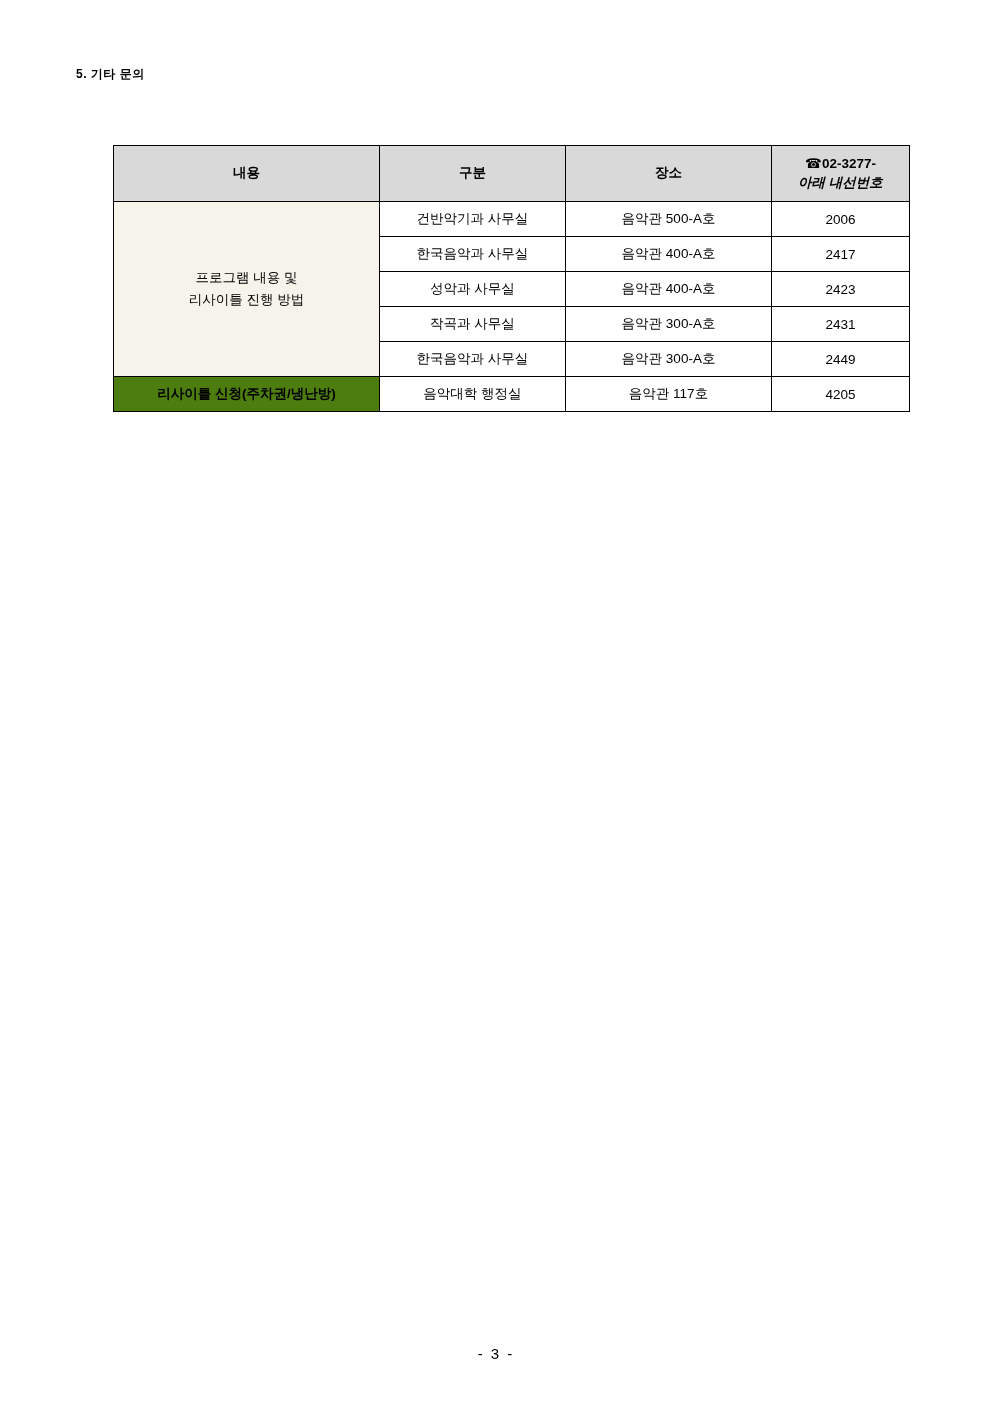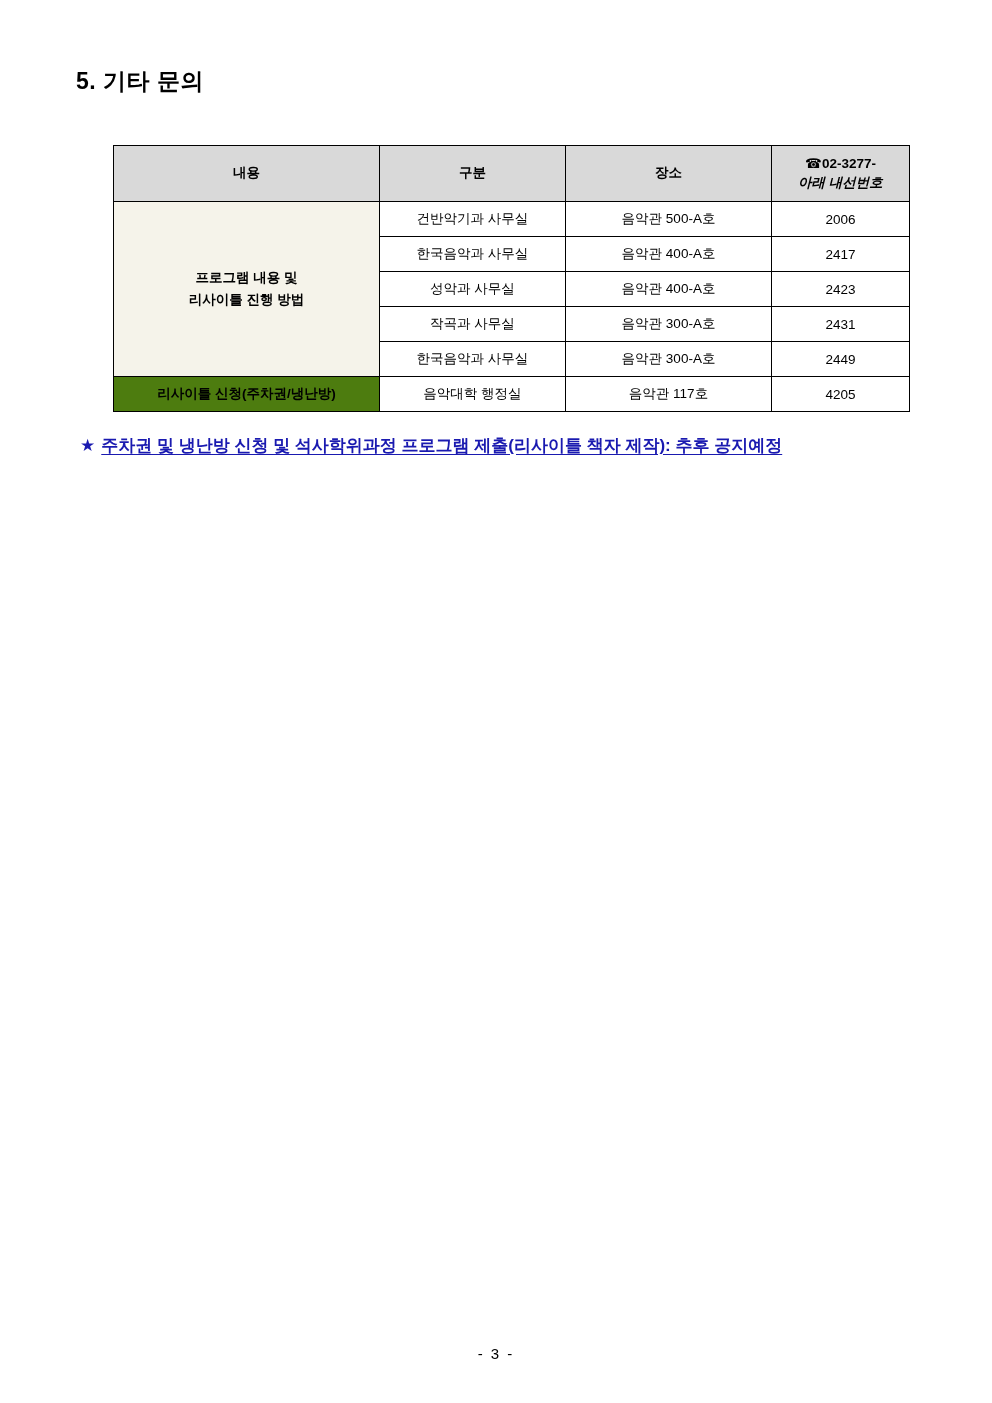--- a/index.html
+++ b/index.html
@@ -20,21 +20,21 @@
     width: 992px;
     height: 1403px;
     box-sizing: border-box;
   }
 
   
   .section-heading {
     position: absolute;
     left: 76px;
     top: 66px;
-    font-size: 23px;
+    font-size: 12px;
     font-weight: bold;
     letter-spacing: 0.5px;
     white-space: nowrap;
   }
 
   
   .table-wrap {
     position: absolute;
     left: 113px;
     top: 145px;
@@ -60,21 +60,21 @@
     height: 55px;
     line-height: 1.35;
   }
   .col-content { width: 266px; }
   .col-type    { width: 186px; }
   .col-place   { width: 206px; }
   .col-phone   { width: 138px; }
 
   td.group-cell {
     background: #f5f3ea;
-    font-weight: bold;
+    font-weight: normal;
     line-height: 1.6;
   }
   td.label-cell {
     font-weight: bold;
     background: #4d7c0f;
   }
   .phone-head-line1 { display: block; }
   .phone-head-line2 { display: block; font-style: italic; }
 
   
@@ -166,19 +166,16 @@
         <tr>
           <td class="label-cell">리사이틀 신청(주차권/냉난방)</td>
           <td>음악대학 행정실</td>
           <td>음악관 117호</td>
           <td>4205</td>
         </tr>
       </tbody>
     </table>
   </div>
 
-  <div class="note-line">
-    <span class="note-star">★</span><span class="note-text">주차권 및 냉난방 신청 및 석사학위과정 프로그램 제출(리사이틀 책자 제작): 추후 공지예정</span>
-  </div>
 
   <div class="page-number">- 3 -</div>
 
 </div>
 
 </body></html>

